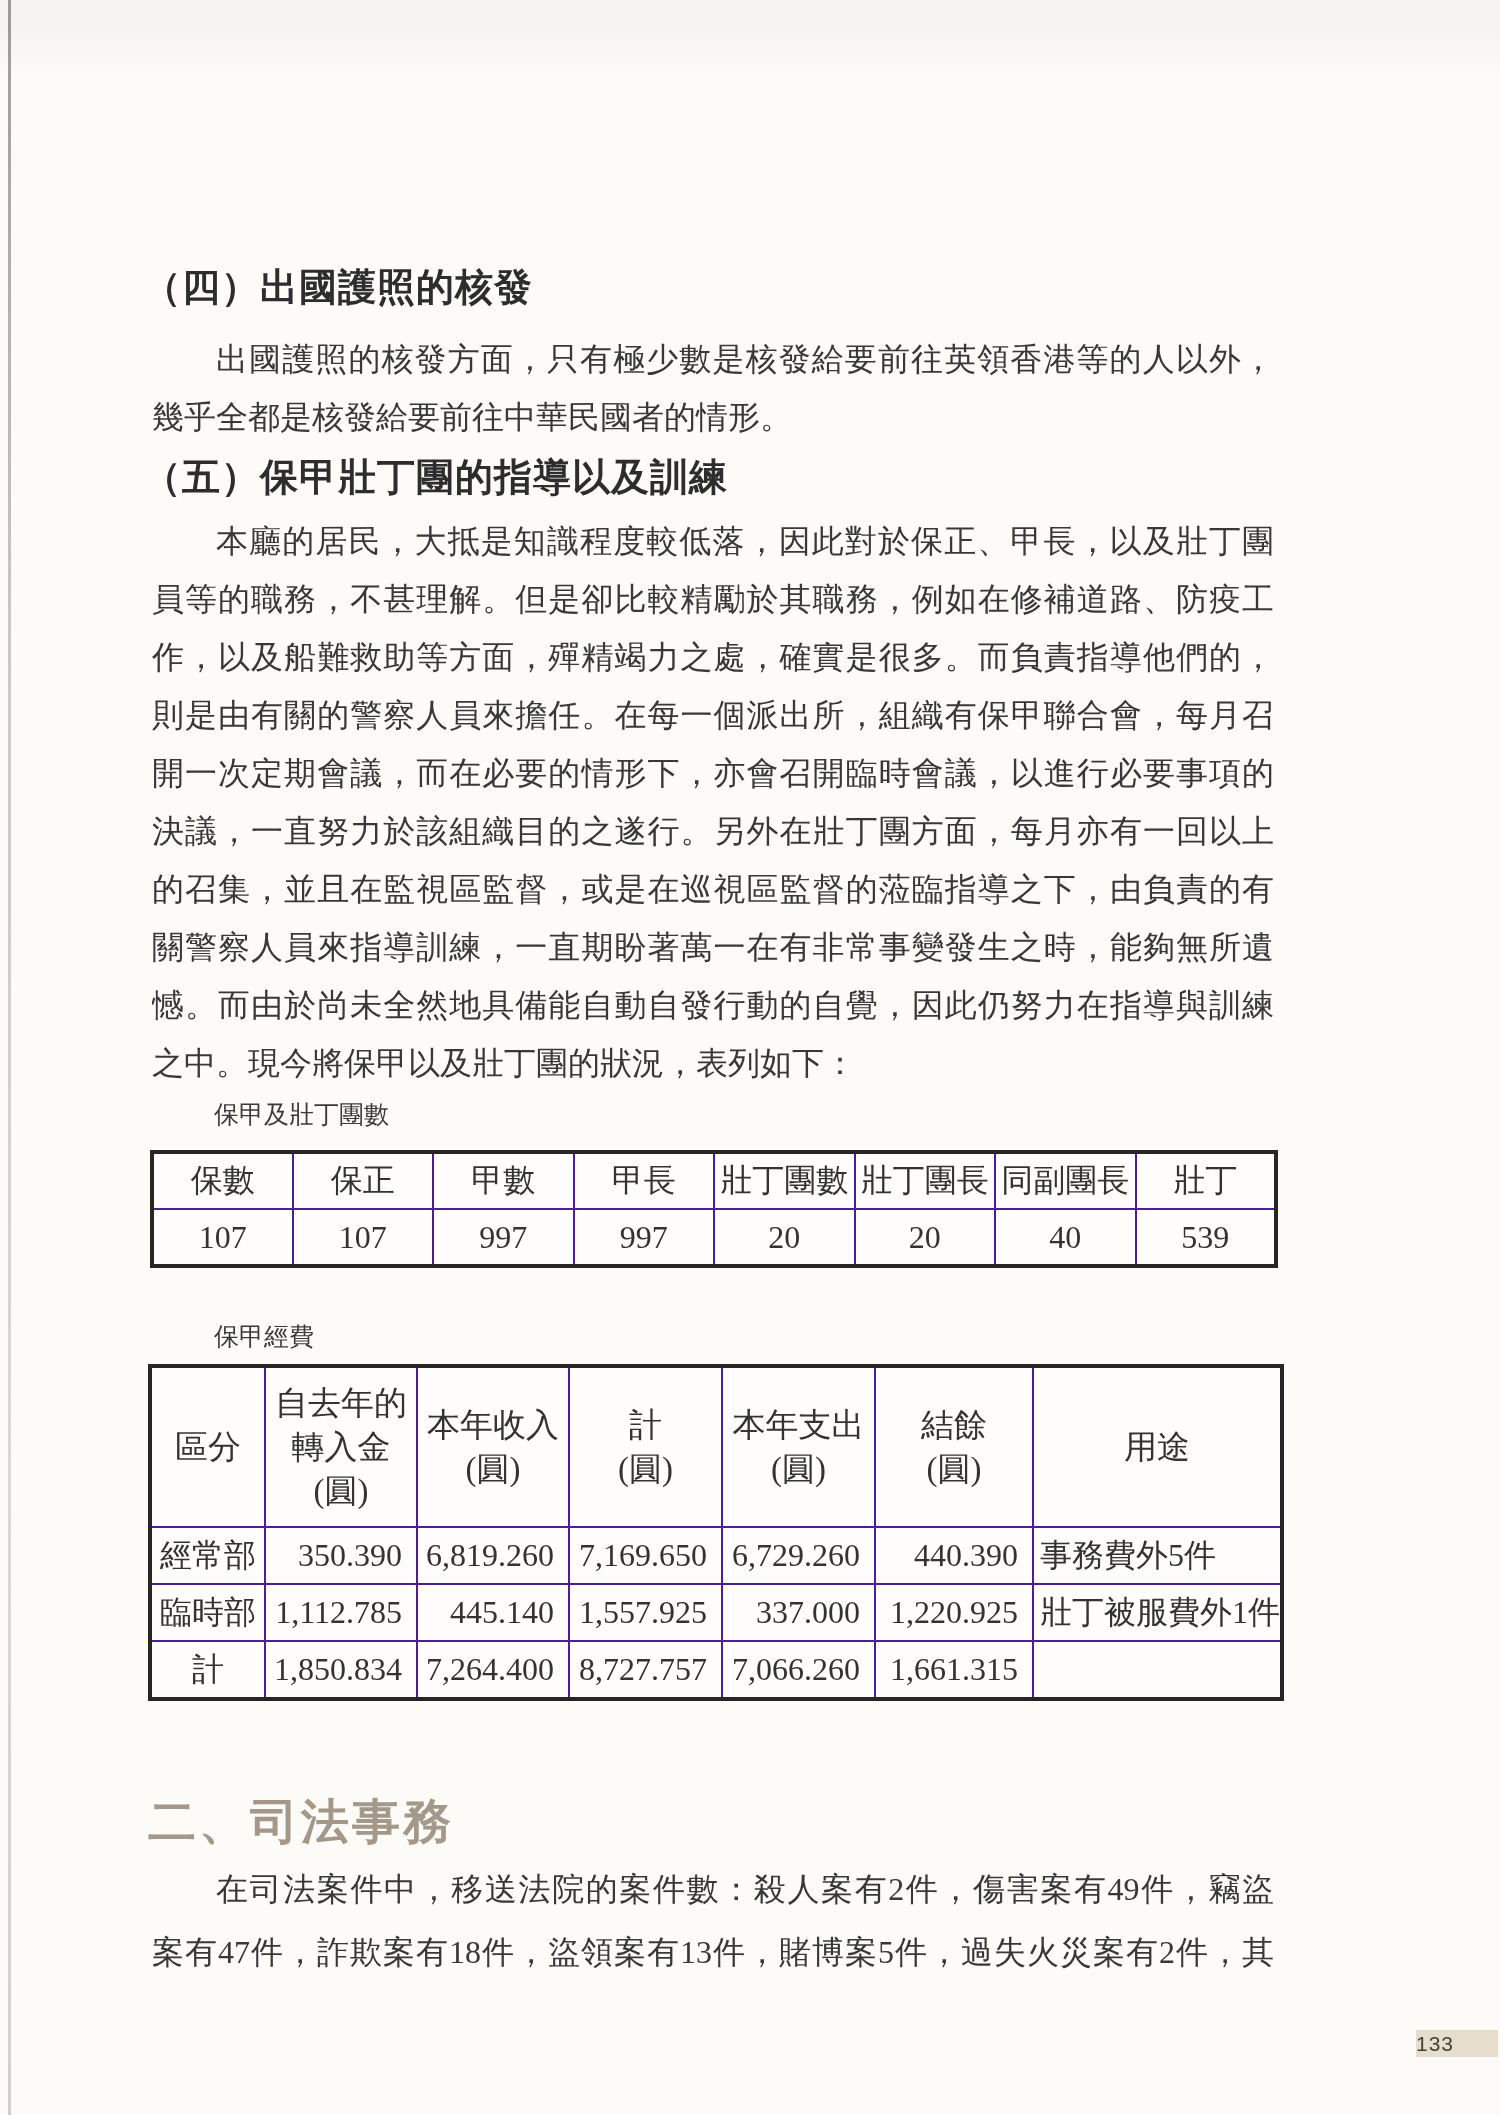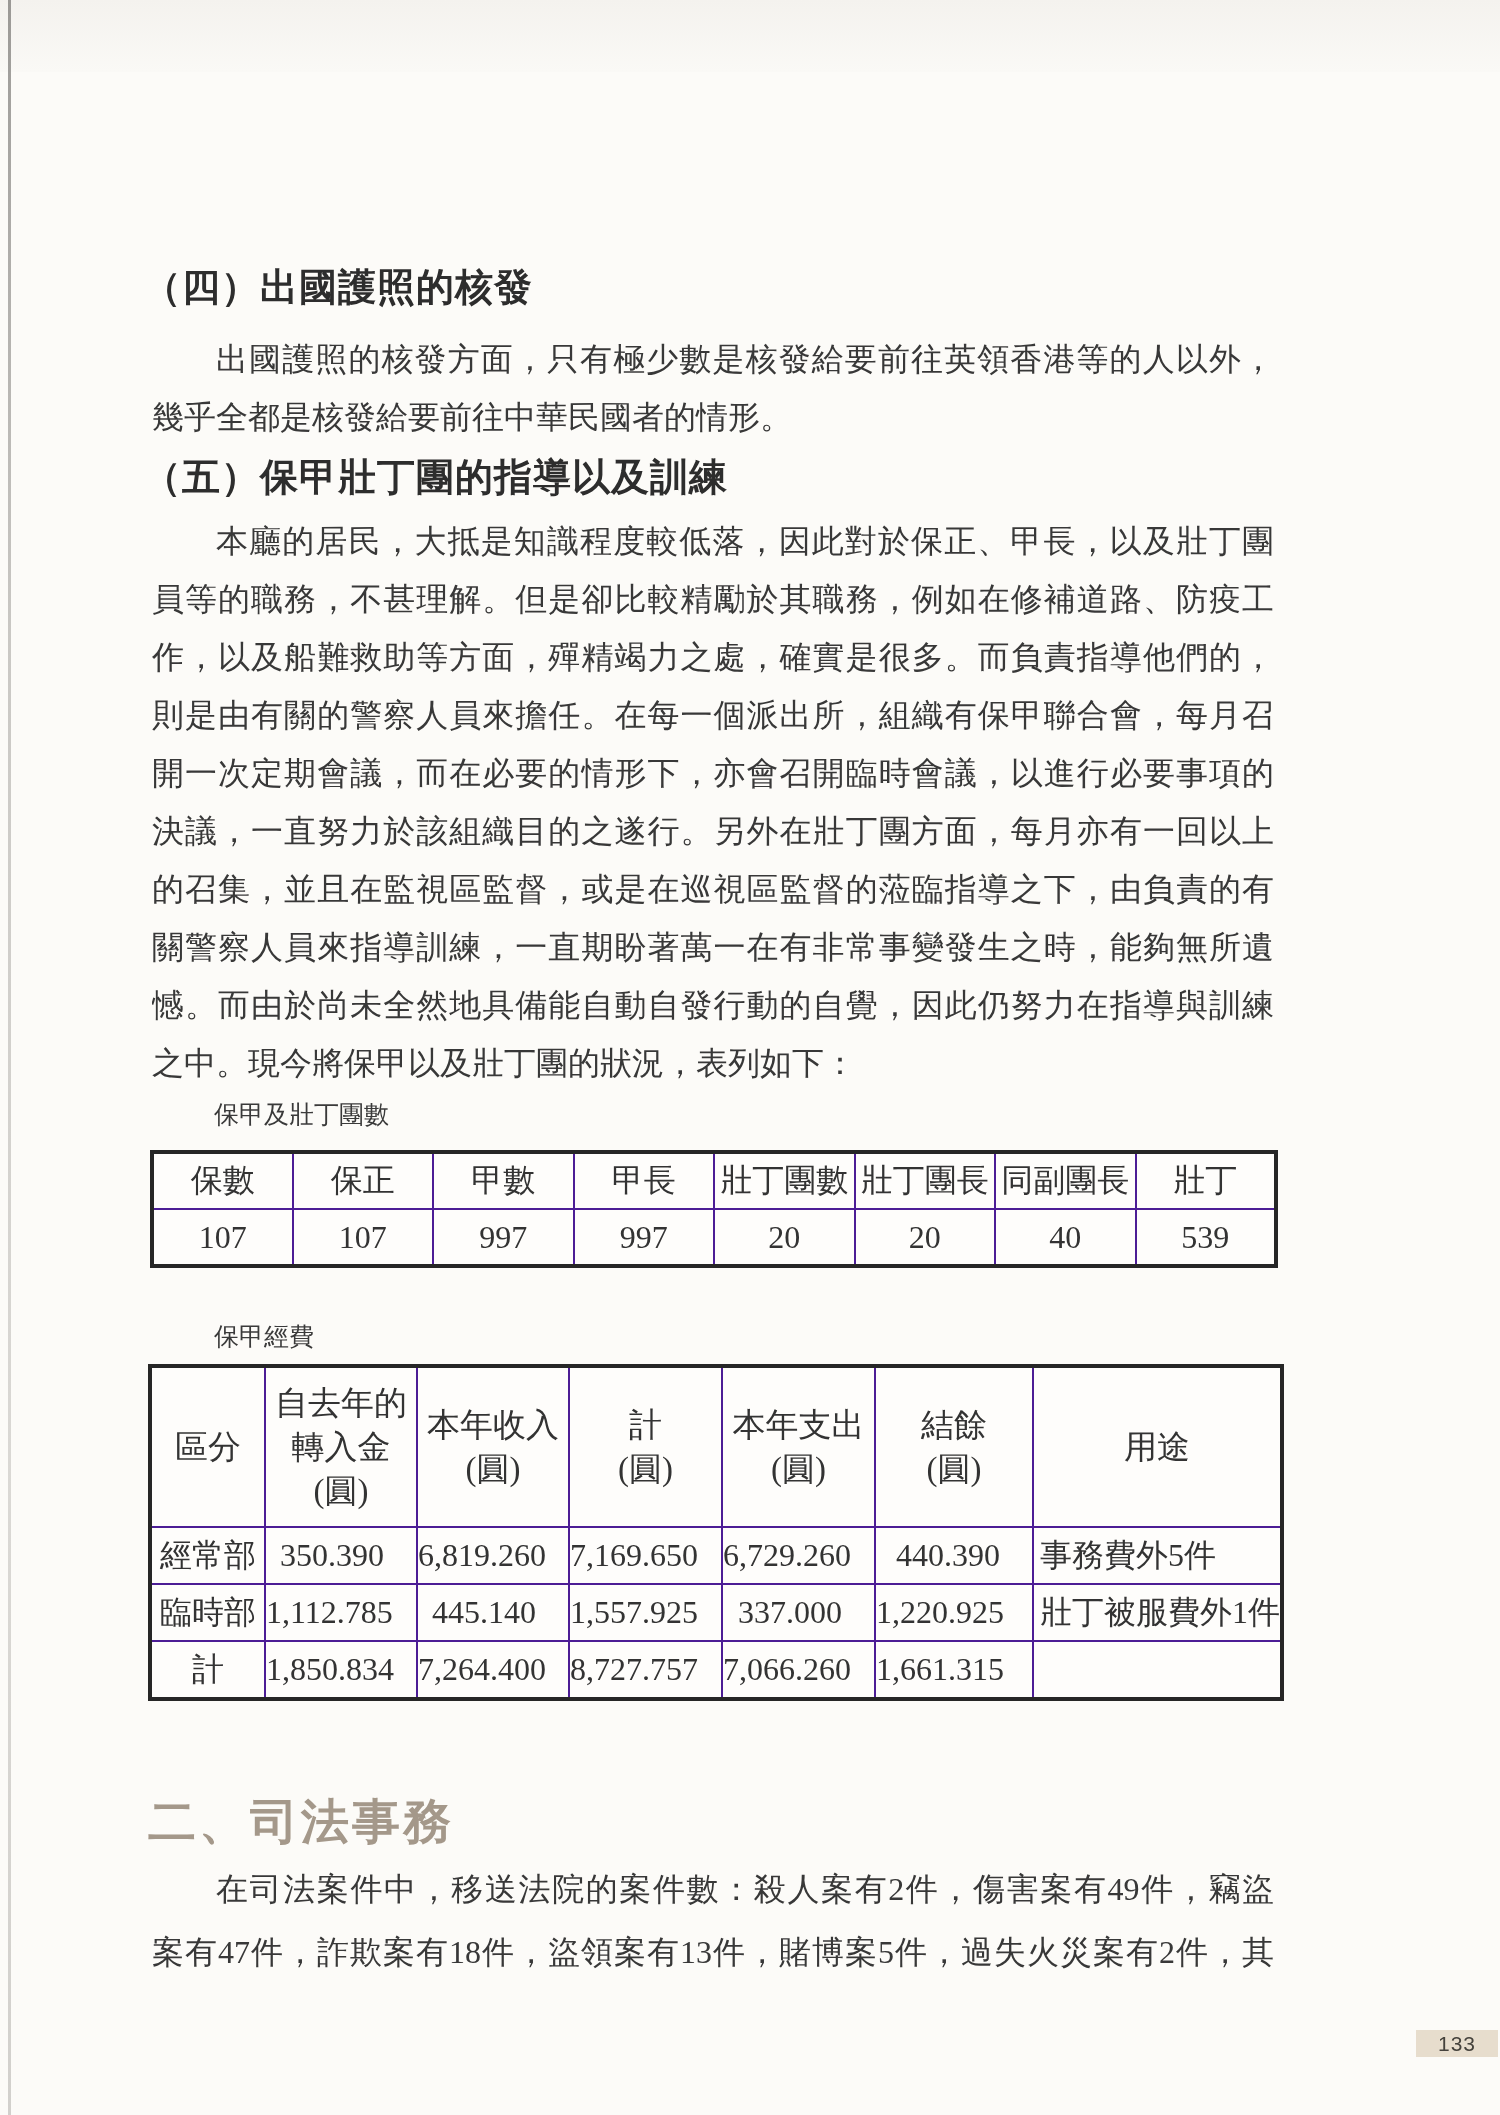--- a/index.html
+++ b/index.html
@@ -44,28 +44,28 @@
     border:2px solid #4c1d95;font-weight:normal;
     font-size:32px;color:#333;text-align:center;vertical-align:middle;
     padding:0;overflow:hidden;
   }
   #counts-table{width:1128px;}
   #counts-table th{height:54px;}
   #counts-table td{height:54px;}
   #funds-table{width:1132px;}
   #funds-table th{height:158px;white-space:pre-line;line-height:44px;font-size:33px;}
   #funds-table td{height:55px;}
-  #funds-table td:not(:first-child):not(:last-child){text-align:right;padding-right:32px;}
+  #funds-table td:not(:first-child):not(:last-child){text-align:right;padding-right:14px;}
   #funds-table td:last-child{text-align:left;padding-left:6px;}
   
   .page-badge{
     left:1416px;top:2030px;width:82px;height:27px;
     background:#e7ddcd;color:#45423c;
     font-family:"Liberation Sans","DejaVu Sans",sans-serif;
-    font-size:21px;line-height:27px;text-align:center;letter-spacing:1px;
+    font-size:21px;line-height:27px;text-align:left;letter-spacing:1px;
   }
 </style>
 </head>
 <body>
 
 <div class="abs top-band"></div>
 <div class="abs edge-line"></div>
 
 <div class="abs sec-h" style="left:143px;top:262px;">（四）出國護照的核發</div>
 <div class="abs para" style="left:152px;top:330px;">

